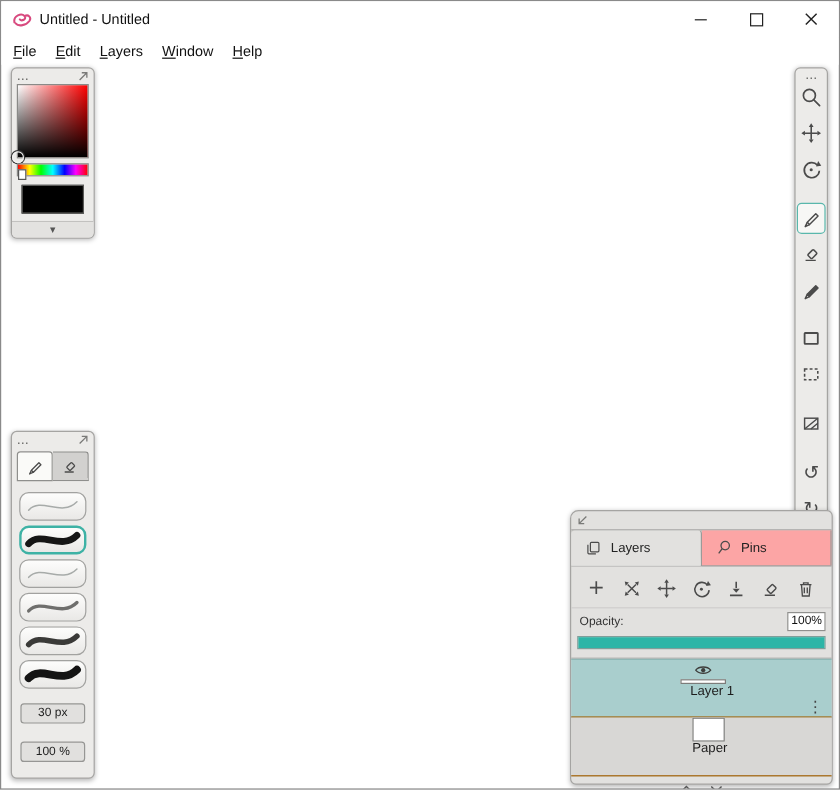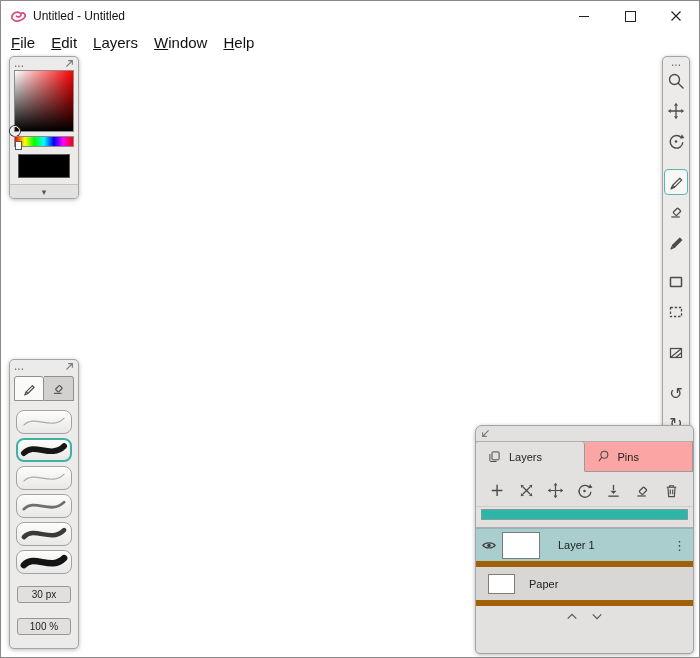--- a/index.html
+++ b/index.html
@@ -11,21 +11,21 @@
   
   .titlebar{height:30px;display:flex;align-items:center;background:#fff;}
   .logo{width:17px;height:17px;margin:0 6px 0 9px;flex:0 0 auto;}
   .title-text{font-size:12px;color:#111;}
   .win-controls{margin-left:auto;display:flex;height:100%;}
   .win-btn{width:46px;height:100%;display:flex;align-items:center;justify-content:center;cursor:default;}
   .min-glyph{display:inline-block;width:10px;border-top:1px solid #222;}
   .max-glyph{display:inline-block;width:9px;height:9px;border:1px solid #222;}
   
   .menubar{height:23px;display:flex;align-items:center;padding-left:2px;background:#fff;}
-  .menu-item{font-size:15px;padding:3px 8px;color:#111;}
+  .menu-item{font-size:12px;padding:3px 8px;color:#111;}
   .menu-item u{text-decoration:underline;}
   
   .panel{
     position:absolute;background:#ecebe9;border:1px solid #a5a4a2;border-radius:5px;
     box-shadow:0 1px 4px rgba(0,0,0,.28);box-sizing:border-box;
   }
   .panel-header{height:13px;display:flex;align-items:center;justify-content:space-between;padding:0 4px;}
   .handle-dots{font-size:12px;line-height:7px;color:#6c6c6a;letter-spacing:0;}
   .dock-icon svg{display:block;}
   
@@ -91,21 +91,21 @@
   .lp-tool-btn{width:22px;height:22px;display:flex;align-items:center;justify-content:center;}
   .lp-opacity-row{display:flex;justify-content:space-between;align-items:center;padding:3px 5px 2px 7px;}
   .lp-opacity-label{font-size:10px;color:#333;}
   .lp-opacity-value{
     background:#fff;border:1px solid #8f8f8d;font-size:10px;color:#111;
     min-width:26px;height:14px;line-height:14px;text-align:right;padding:0 2px;box-sizing:content-box;
   }
   .lp-slider{margin:2px 5px 7px;height:11px;border:1px solid #7f9e9a;background:#fff;box-sizing:border-box;}
   .lp-slider-fill{height:100%;background:#2db5a7;}
   .lp-list{border-top:1px solid #aeadab;}
-  .lp-row{height:39px;display:flex;align-items:center;border-bottom:6px solid #a16207;background:#d8d7d5;box-sizing:border-box;}
+  .lp-row{height:49px;display:flex;align-items:center;border-bottom:1px solid #a16207;background:#d8d7d5;box-sizing:border-box;flex-direction:column;}
   .lp-row.selected{background:#a9cecd;border-top:1px solid #8fb8b6;}
   .lp-eye{width:20px;margin-left:3px;display:flex;justify-content:center;}
   .lp-thumb{width:38px;height:27px;background:#fff;border:1px solid #7c7c7a;margin-left:3px;box-sizing:border-box;}
   .lp-thumb.small{width:27px;height:20px;margin-left:12px;}
   .lp-name{font-size:11px;color:#1d1d1d;margin-left:18px;}
   .lp-row.paper .lp-name{margin-left:14px;}
   .lp-menu-dots{margin-left:auto;margin-right:7px;font-size:13px;color:#444;font-family:"DejaVu Sans",sans-serif;}
   .lp-bottom{display:flex;justify-content:center;gap:9px;padding-top:4px;}
   .lp-nav{width:16px;height:12px;display:flex;align-items:center;justify-content:center;}
 </style>
@@ -363,20 +363,24 @@
       <div class="lp-tool-btn">
         <svg class="icon" viewBox="0 0 18 18" width="17" height="17" stroke="#4b4b4b" fill="none" stroke-width="1.2">
           <path d="M4 5.5 H14"></path>
             <path d="M7 5.5 V4 H11 V5.5"></path>
           <path d="M5.2 5.5 L6 15.5 H12 L12.8 5.5"></path>
           <path d="M7.7 8 V13 M10.3 8 V13"></path>
         </svg>
       </div>
     </div>
 
+    <div class="lp-opacity-row">
+      <span class="lp-opacity-label">Opacity:</span>
+      <span class="lp-opacity-value">100%</span>
+    </div>
     <div class="lp-slider">
       <div class="lp-slider-fill" style="width: 100%;"></div>
     </div>
 
     <div class="lp-list">
       <div class="lp-row selected">
         <span class="lp-eye">
           <svg class="icon" viewBox="0 0 18 18" width="16" height="16" stroke="#3e3e3c" fill="none" stroke-width="1.2">
             <path d="M2 9.5 C5 5.6 13 5.6 16 9.5 C13 13.4 5 13.4 2 9.5 Z"></path>
               <circle cx="9" cy="9.5" r="2" fill="#3e3e3c" stroke="none"></circle>

